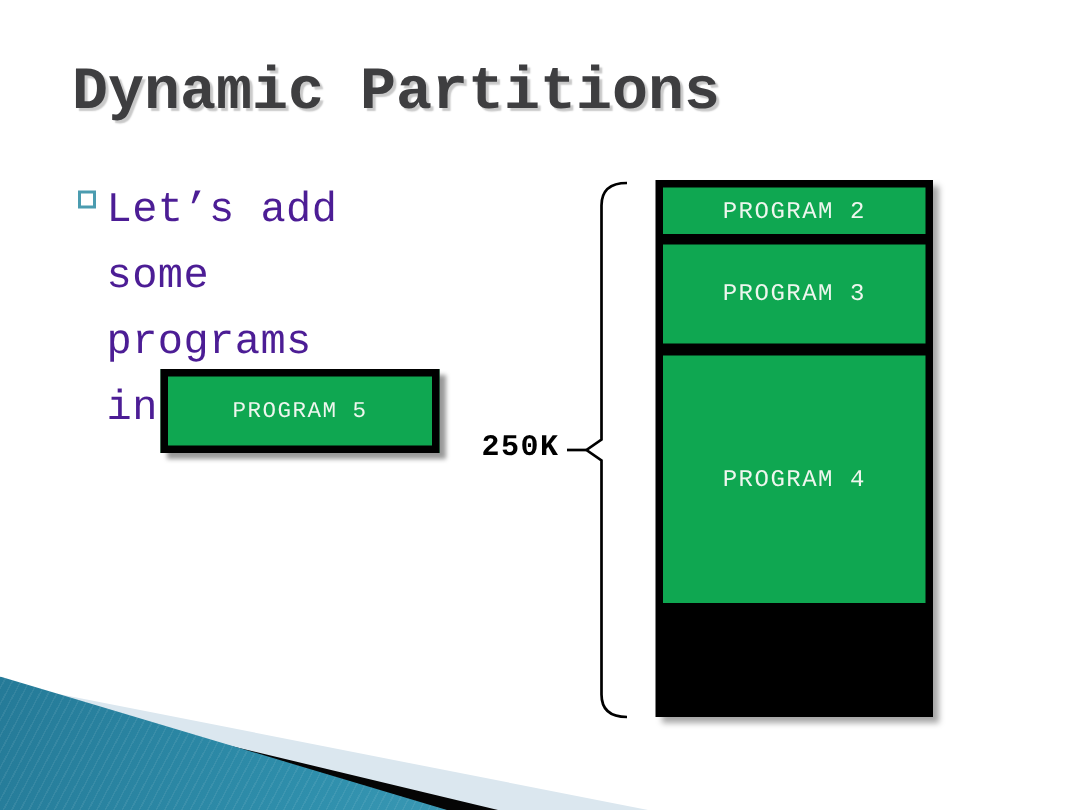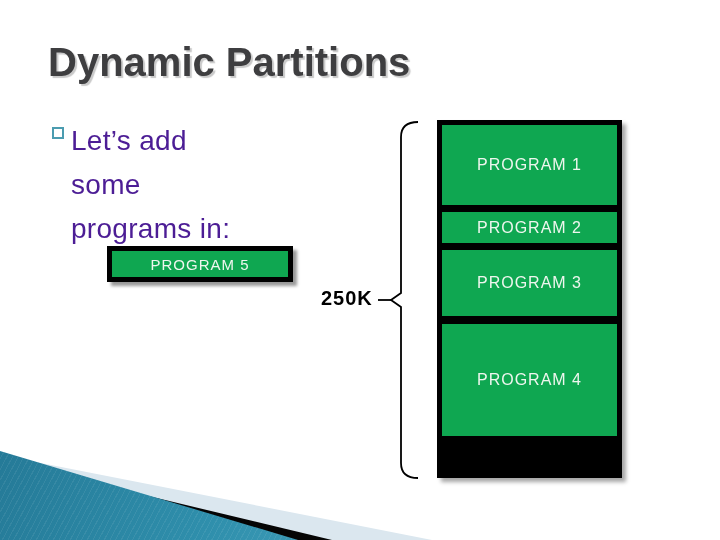--- a/index.html
+++ b/index.html
@@ -3,21 +3,21 @@
 <meta charset="utf-8">
 <style>
   * { margin: 0; padding: 0; box-sizing: border-box; }
   html, body { background: #ffffff; }
   .slide {
     position: relative;
     width: 720px;
     height: 540px;
     background: #ffffff;
     overflow: hidden;
-    font-family: Liberation Sans, sans-serif;
+    font-family: Liberation Mono, monospace;
   }
 
   
   .title {
     position: absolute;
     left: 48px;
     top: 40px;
     font-size: 40px;
     font-weight: bold;
     letter-spacing: 0px;
@@ -49,21 +49,21 @@
     max-width: 185px;
     letter-spacing: 0.3px;
   }
 
   
   .program5-box {
     position: absolute;
     left: 107px;
     top: 246px;
     width: 186px;
-    height: 36px;
+    height: 56px;
     background: #0fa751;
     border: 5px solid #000000;
     box-shadow: 4px 4px 3px rgba(0,0,0,0.40);
     display: flex;
     align-items: center;
     justify-content: center;
   }
   .program-label {
     color: #eef6ee;
     font-size: 15px;
@@ -105,21 +105,21 @@
   .mem-block {
     background: #0fa751;
     display: flex;
     align-items: center;
     justify-content: center;
   }
   .mem-block .program-label { font-size: 16px; }
   .block-0 { height: 80px; margin-bottom: 7px; }
   .block-1 { height: 31px; margin-bottom: 7px; }
   .block-2 { height: 66px; margin-bottom: 8px; }
-  .block-3 { height: 112px; }
+  .block-3 { height: 165px; }
 
   
   .deco-layer {
     position: absolute;
     inset: 0;
     pointer-events: none;
   }
   .deco-pale {
     position: absolute; inset: 0;
     background: #dbe7ef;
@@ -155,23 +155,20 @@
   </div>
 
   <div class="size-label">250K</div>
 
   <svg class="brace-svg" width="60" height="372" viewBox="0 0 60 372">
     <path d="M48 7 Q31 7 31 22 L31 178 L21 185 L31 192 L31 348 Q31 363 48 363" fill="none" stroke="#000000" stroke-width="1.8"></path>
     <path d="M8 185 L21 185" fill="none" stroke="#000000" stroke-width="1.8"></path>
   </svg>
 
   <div class="memory-stack">
-    <div class="mem-block block-0">
-      <span class="program-label">PROGRAM 1</span>
-    </div>
     <div class="mem-block block-1">
       <span class="program-label">PROGRAM 2</span>
     </div>
     <div class="mem-block block-2">
       <span class="program-label">PROGRAM 3</span>
     </div>
     <div class="mem-block block-3">
       <span class="program-label">PROGRAM 4</span>
     </div>
   </div>

